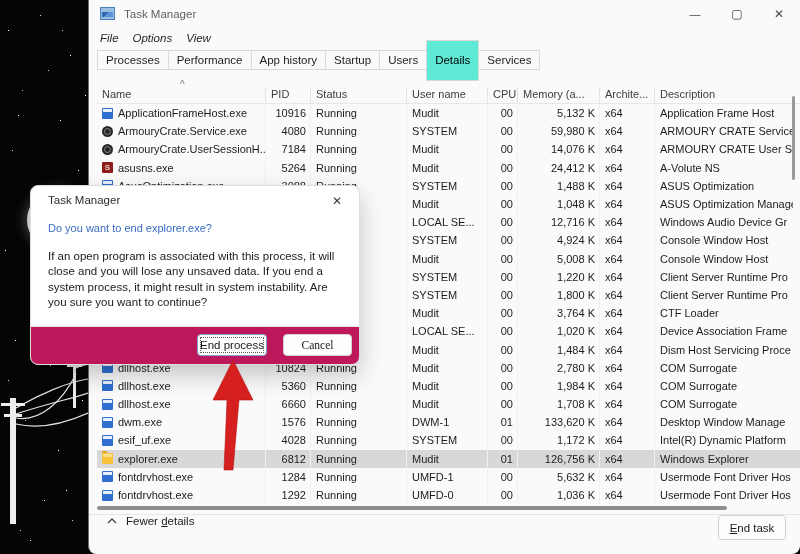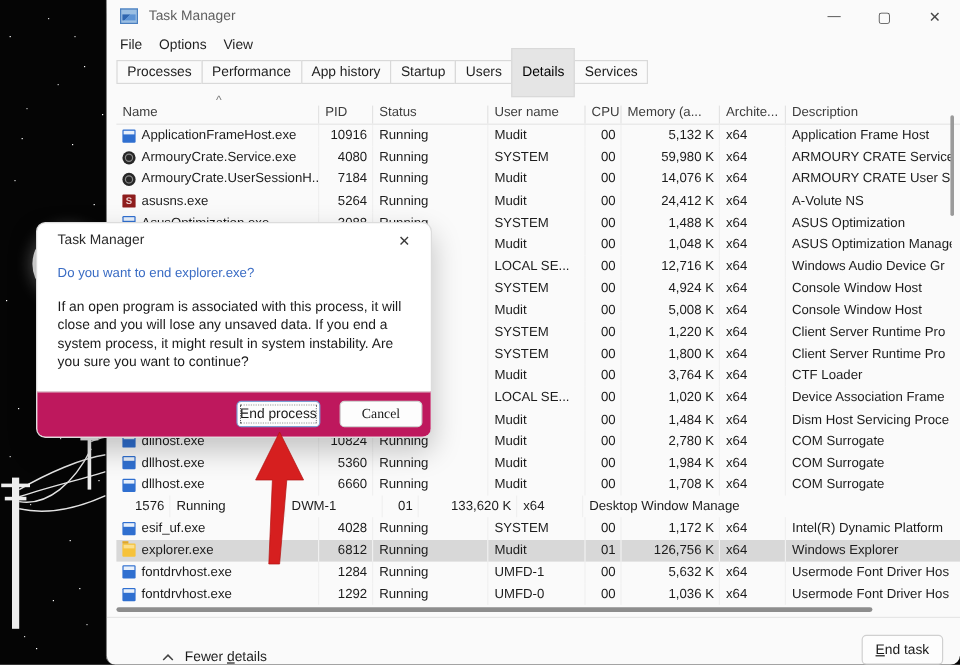--- a/index.html
+++ b/index.html
@@ -27,27 +27,27 @@
   .app-icon::after { content:""; position:absolute; left:1px; right:1px; bottom:2px; height:5px;
     background:linear-gradient(135deg,#2f66b0 40%,#5d93d4 40%); }
   .title-text { margin-left:9px; font-size:11.5px; color:#5f5f5f; }
   .win-controls { margin-left:auto; display:flex; align-items:center; height:100%; }
   .win-btn { width:42px; height:100%; display:flex; align-items:center; justify-content:center;
     font-size:11px; color:#464646; }
   .win-btn.max { font-size:12px; }
   .win-btn.close { font-size:12px; }
 
   .menubar { position:absolute; left:4px; top:27px; height:21px; display:flex; align-items:center; }
-  .menu-item { padding:0 7px; font-size:11.5px; color:#1f1f1f; }
+  .menu-item { padding:0 7px; font-size:11.5px; color:#1f1f1f;font-style:italic; }
 
   .tabbar { position:absolute; left:8px; top:48px; height:24px; display:flex; align-items:center; }
   .tab { height:20px; padding:0 8px; display:flex; align-items:center; font-size:11.5px; color:#1e1e1e;
     background:#fafafa; border:1px solid #d9d9d9; margin-left:-1px; white-space:nowrap; }
   .tab:first-child { margin-left:0; }
-  .tab.active { height:41px; background:#e5e5e5; position:relative; z-index:2; color:#000; }
+  .tab.active { height:41px; background:#5eead4; position:relative; z-index:2; color:#000; }
 
   
   .table { position:absolute; left:8px; top:82px; right:0; }
   .hrow, .trow { display:flex; }
   .hrow { height:22px; align-items:flex-end; border-bottom:1px solid #e7e7e7; position:relative; }
   .hcell { font-size:11px; color:#3d3d3d; padding:0 2px 3px 5px; border-right:1px solid #e3e3e3;
     white-space:nowrap; overflow:hidden; }
   .sort-indicator { position:absolute; top:-1px; left:83px; font-size:10px; color:#777; line-height:8px; }
   .trow { height:18.2px; align-items:center; }
   .trow.selected { background:#d8d8d8; }
@@ -71,21 +71,21 @@
   .icon-folder { background:#f6c23a; border-radius:1px; position:relative; }
   .icon-folder::before { content:""; position:absolute; left:0; top:-2px; width:5px; height:2px; background:#e0a82a; }
   .icon-folder::after { content:""; position:absolute; left:1px; top:1px; right:1px; height:3px; background:#fbdf8d; }
 
   
   .hscroll-thumb { position:absolute; left:8px; top:506px; width:630px; height:4px; background:#8d8d8d; border-radius:2px; }
   .vscroll-thumb { position:absolute; left:703px; top:96px; width:3px; height:84px; background:#9a9a9a; border-radius:2px; }
 
   
   .tm-footer { position:absolute; left:0; right:0; top:514px; bottom:0; border-top:1px solid #e6e6e6;
-    display:flex; align-items:flex-end;padding-left:28px; }
+    display:flex; align-items:flex-start; }
   .fewer-details { display:flex; align-items:center; margin-left:18px; font-size:11.5px; color:#1c1c1c; }
   .fewer-details svg { margin-right:9px; }
   .end-task-btn { margin-left:auto; margin-right:14px; width:68px; height:25px; background:#fdfdfd;
     border:1px solid #d0d0d0; border-radius:4px; font-size:11.5px; color:#1a1a1a;
     display:flex; align-items:center; justify-content:center; font-family:"Liberation Sans", sans-serif; }
   u { text-decoration:underline; }
 
   
   .dialog { position:absolute; left:30px; top:185px; width:330px; height:180px; background:#fff;
     border:1px solid #dcdcdc; border-radius:8px; box-shadow:0 10px 24px rgba(0,0,0,.22); z-index:10; overflow:hidden; }
@@ -382,20 +382,24 @@
     </div>
     <div class="tcell c-pid">6660</div>
     <div class="tcell c-status">Running</div>
     <div class="tcell c-user">Mudit</div>
     <div class="tcell c-cpu">00</div>
     <div class="tcell c-mem">1,708 K</div>
     <div class="tcell c-arch">x64</div>
     <div class="tcell c-desc">COM Surrogate</div>
   </div>
         <div class="trow">
+    <div class="tcell c-name">
+      <span class="proc-icon icon-window"></span>
+      <span>dwm.exe</span>
+    </div>
     <div class="tcell c-pid">1576</div>
     <div class="tcell c-status">Running</div>
     <div class="tcell c-user">DWM-1</div>
     <div class="tcell c-cpu">01</div>
     <div class="tcell c-mem">133,620 K</div>
     <div class="tcell c-arch">x64</div>
     <div class="tcell c-desc">Desktop Window Manage</div>
   </div>
         <div class="trow">
     <div class="tcell c-name">

